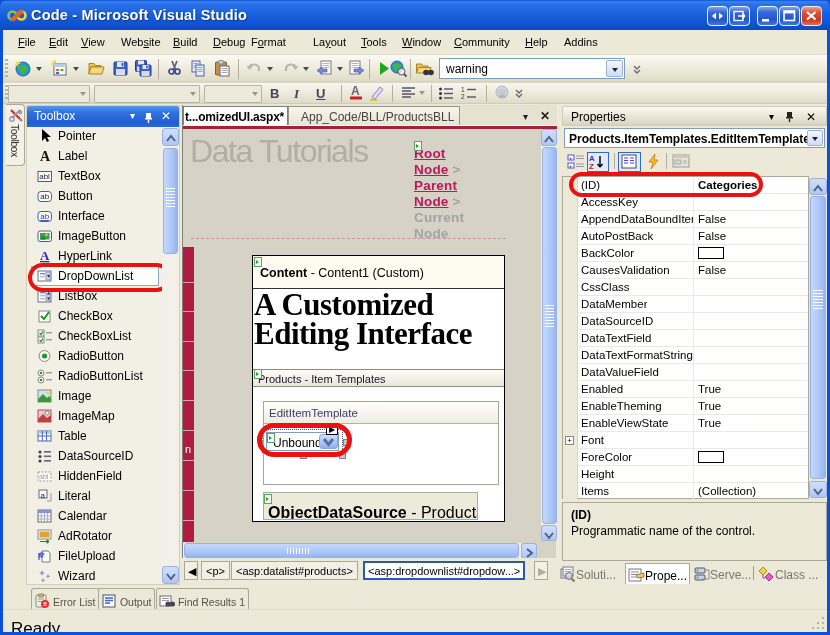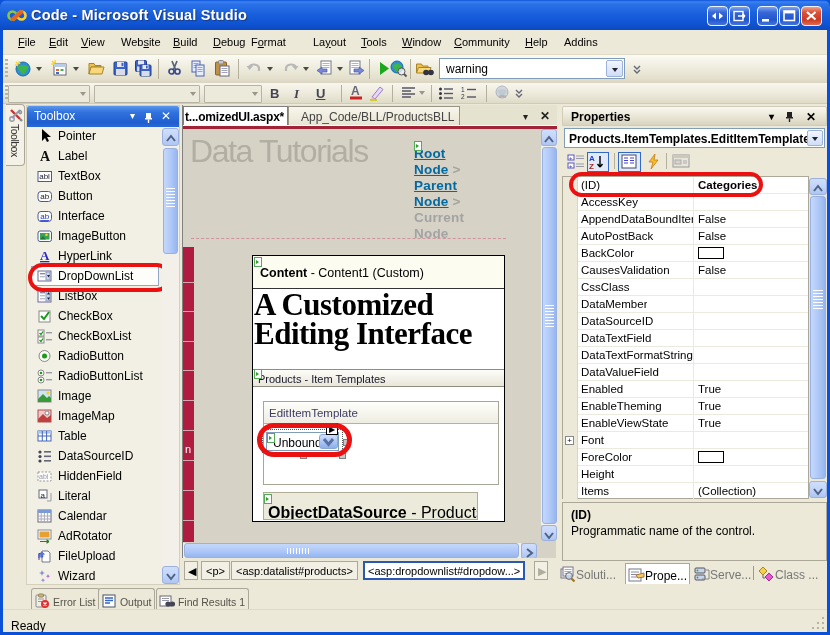--- a/index.html
+++ b/index.html
@@ -61,21 +61,21 @@
   font-size:12px; font-weight:bold; padding:3px 2px 0 1px; white-space:nowrap; overflow:hidden;}
 #tab-inactive { left:105px; top:1px; width:172px; height:20px;
   background:linear-gradient(180deg,#f8f6ec 0%,#e8e4d2 100%); border:1px solid #9a9687; border-bottom:none;
   font-size:12px; color:#444; padding:3px 0 0 12px; white-space:nowrap;}
 #maroonline { left:0; top:21px; width:374px; height:3px; background:#a02338; }
 
 #design { left:0; top:24px; width:358px; height:413px; background:#d6d2c6; overflow:hidden;}
 #redbar { left:0; top:118px; width:11px; height:295px; background:#b01c40; }
 #datatut { left:7px; top:4px; font-size:32px; color:#b2aea1; letter-spacing:-1.4px;}
 .bc { left:231px; font-size:13.5px; font-weight:bold; color:#c8808f; white-space:nowrap; letter-spacing:0.2px;}
-.bc a { color:#0369a1; text-decoration:underline; }
+.bc a { color:#be185d; text-decoration:underline; }
 .bc span { color:#a3a3a3; }
 #dash { left:8px; top:109px; width:315px; border-top:1px dashed #cf93a0; }
 
 #cbox { left:69px; top:126px; width:253px; height:267px; background:#fff; border:1px solid #000; }
 #cbox-hdr { left:0; top:0; width:251px; height:33px; background:#fdfcf0; border-bottom:1px solid #333;
   font-size:12.5px; padding:10px 0 0 7px;}
 #cbox-h1 { left:1px; top:34px; font-family:"Liberation Serif",serif; font-weight:bold; font-size:31px; line-height:29px; color:#000; letter-spacing:-0.5px;}
 #prodbar { left:0; top:113px; width:251px; height:18px; background:linear-gradient(180deg,#fdfdf8 0%,#e9e6da 100%);
   border-top:1px solid #8f8d7d; border-bottom:1px solid #8f8d7d; font-size:11px; color:#16162a; padding:3px 0 0 5px;}
 #eitbox { left:10px; top:145px; width:236px; height:84px; border:1px solid #a8a696; background:#fff;}
@@ -96,21 +96,21 @@
 #smarttag { left:73px; top:167px; width:12px; height:12px; background:#fff; border:1px solid #000; font-size:8px; line-height:11px; text-align:center; color:#000;}
 .handle { position:absolute; width:7px; height:7px; background:#c8c8c8; border:1px solid #808080; }
 
 #tagnav { left:182px; top:558px; width:374px; height:26px; background:#ece9d8; }
 .tagbtn { top:3px; height:19px; border:1px solid #aca899; background:#f2efe4; font-size:11px;
   padding:3px 4px 0 4px; white-space:nowrap; }
 .tagbtn.sel { border:2px solid #2b58b0; background:#fff; padding:2px 3px 0 3px;}
 
 #props { left:562px; top:105px; width:265px; height:480px; background:#ece9d8; }
 #prop-title { left:0; top:1px; width:265px; height:20px; background:linear-gradient(180deg,#faf8f0 0%,#e4e0ce 70%,#d8d3c0 100%);
-  border:1px solid #d0ccb8; border-radius:2px 2px 0 0; font-size:12px; padding:3px 0 0 8px;font-weight:bold; }
+  border:1px solid #d0ccb8; border-radius:2px 2px 0 0; font-size:12px; padding:3px 0 0 8px; }
 #prop-combo { left:2px; top:23px; width:261px; height:20px; background:#fff; border:1px solid #7f9db9;
   font-size:12px; font-weight:bold; padding:3px 0 0 4px; white-space:nowrap; overflow:hidden;}
 #prop-tools { left:0; top:45px; width:265px; height:24px; }
 .ptool { position:absolute; top:2px; width:20px; height:20px; }
 .ptool.pressed { border:1px solid #316ac5; background:#e1eaf9; }
 #grid { left:0; top:71px; width:247px; height:323px; background:#fff; border:1px solid #aca899; }
 .grow { position:absolute; left:0; width:245px; height:17px; border-bottom:1px solid #eceadf; }
 .gname { position:absolute; left:18px; top:2px; font-size:11.5px; color:#000; white-space:nowrap; max-width:112px; overflow:hidden;}
 .gval { position:absolute; left:135px; top:2px; font-size:11.5px; color:#000; white-space:nowrap;}
 .gmargin { position:absolute; left:0; top:0; width:15px; height:17px; background:#ece9d8; border-right:1px solid #d8d5c8;}
@@ -118,21 +118,21 @@
 #pdesc { left:0; top:397px; width:265px; height:59px; background:#ece9d8; border:1px solid #aca899; }
 #ptabs { left:0; top:458px; width:265px; height:22px; }
 .ptab { position:absolute; top:0; height:21px; font-size:12px; color:#777; padding:3px 3px 0 2px; white-space:nowrap;}
 .ptab.active { background:#fff; border:1px solid #aca899; border-bottom:none; color:#000;}
 .ptab svg, .ltab svg { vertical-align:-3px; }
 
 .ltab { position:absolute; top:588px; height:21px; border:1px solid #aca899; border-bottom:none;
   border-radius:3px 3px 0 0; background:#ece9d8; font-size:11px; color:#55524a; padding:4px 5px 0 3px; white-space:nowrap;}
 
 #status { left:3px; top:609px; width:824px; height:23px; background:#ece9d8; border-top:1px solid #dedac8;
-  font-size:12px; padding:9px 0 0 8px; }
+  font-size:17px; padding:9px 0 0 8px; }
 
 #bl { left:0; top:30px; width:3px; height:602px; background:#0a51d8; }
 #br { left:827px; top:30px; width:3px; height:602px; background:#0a51d8; }
 #bb { left:0; top:632px; width:830px; height:3px; background:#0a51d8; }
 </style>
 </head>
 <body>
 <div id="win">
   <div class="abs" id="titlebar"></div>
   <div class="abs" id="titletext">Code - Microsoft Visual Studio</div>

